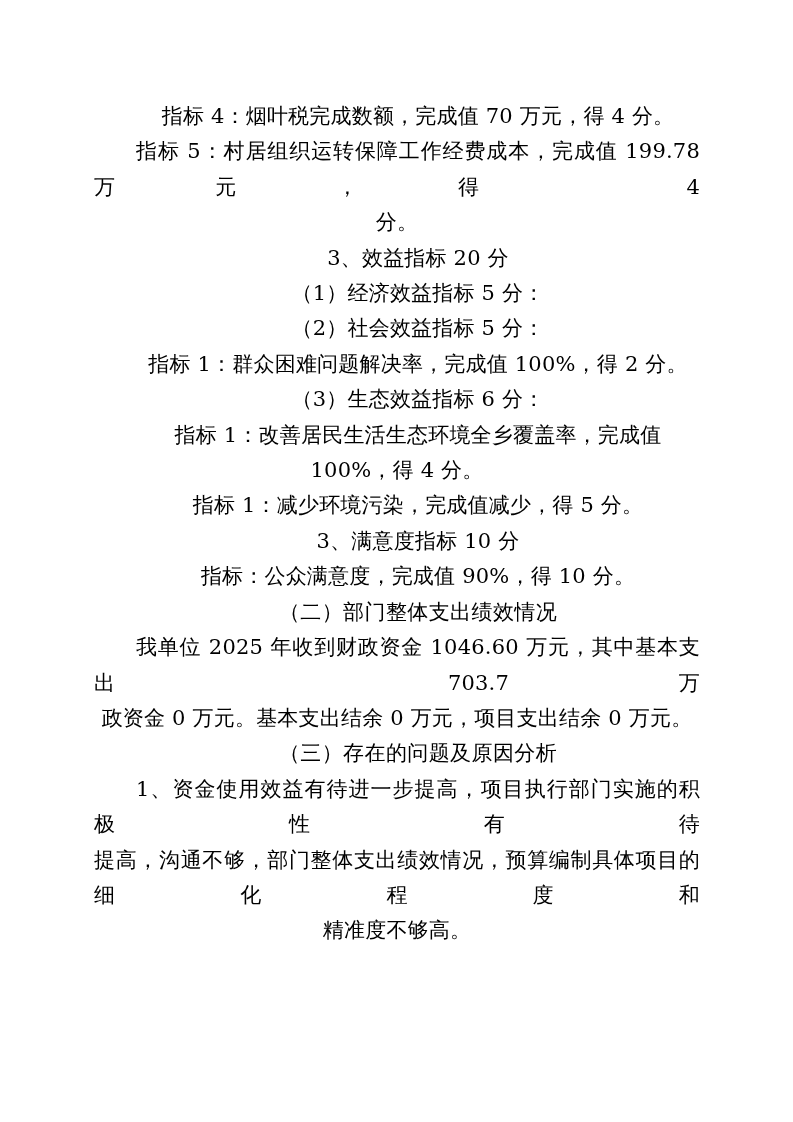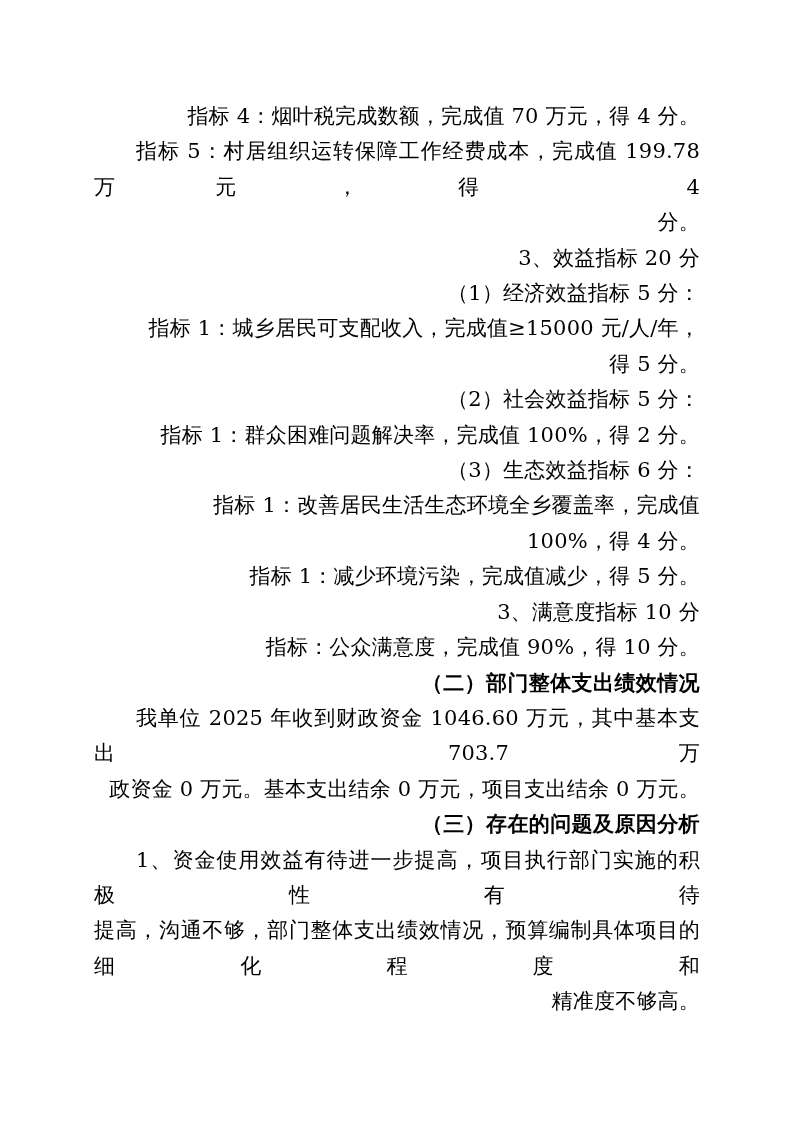--- a/index.html
+++ b/index.html
@@ -21,46 +21,45 @@
     position: absolute;
     left: 94px;
     top: 99px;
     width: 606px;
     font-size: 21px;
     line-height: 35.4px;
     letter-spacing: 0.2px;
   }
   .line {
     white-space: normal;
-    text-align: right;
+    text-align: center;
   }
   .line.indent {
     text-indent: 42px;
   }
   .line.j {
     text-align: justify;
     text-align-last: justify;
   }
   .line.bold {
-    font-weight: bold;
+    font-weight: normal;
     font-family: "DejaVu Sans", "Liberation Sans", sans-serif;
     letter-spacing: 0.4px;
   }
 </style>
 </head>
 <body>
 
 <div class="page">
   <div class="content">
       <div class="line indent">指标 4：烟叶税完成数额，完成值 70 万元，得 4 分。</div>
       <div class="line indent j">指标 5：村居组织运转保障工作经费成本，完成值 199.78 万元，得 4</div>
       <div class="line">分。</div>
       <div class="line indent">3、效益指标 20 分</div>
       <div class="line indent">（1）经济效益指标 5 分：</div>
-      <div class="line indent">指标 1：城乡居民可支配收入，完成值≥15000 元/人/年，得 5 分。</div>
       <div class="line indent">（2）社会效益指标 5 分：</div>
       <div class="line indent">指标 1：群众困难问题解决率，完成值 100%，得 2 分。</div>
       <div class="line indent">（3）生态效益指标 6 分：</div>
       <div class="line indent">指标 1：改善居民生活生态环境全乡覆盖率，完成值 100%，得 4 分。</div>
       <div class="line indent">指标 1：减少环境污染，完成值减少，得 5 分。</div>
       <div class="line indent">3、满意度指标 10 分</div>
       <div class="line indent">指标：公众满意度，完成值 90%，得 10 分。</div>
       <div class="line indent bold">（二）部门整体支出绩效情况</div>
       <div class="line indent j">我单位 2025 年收到财政资金 1046.60 万元，其中基本支出 703.7 万</div>
       <div class="line">政资金 0 万元。基本支出结余 0 万元，项目支出结余 0 万元。</div>

